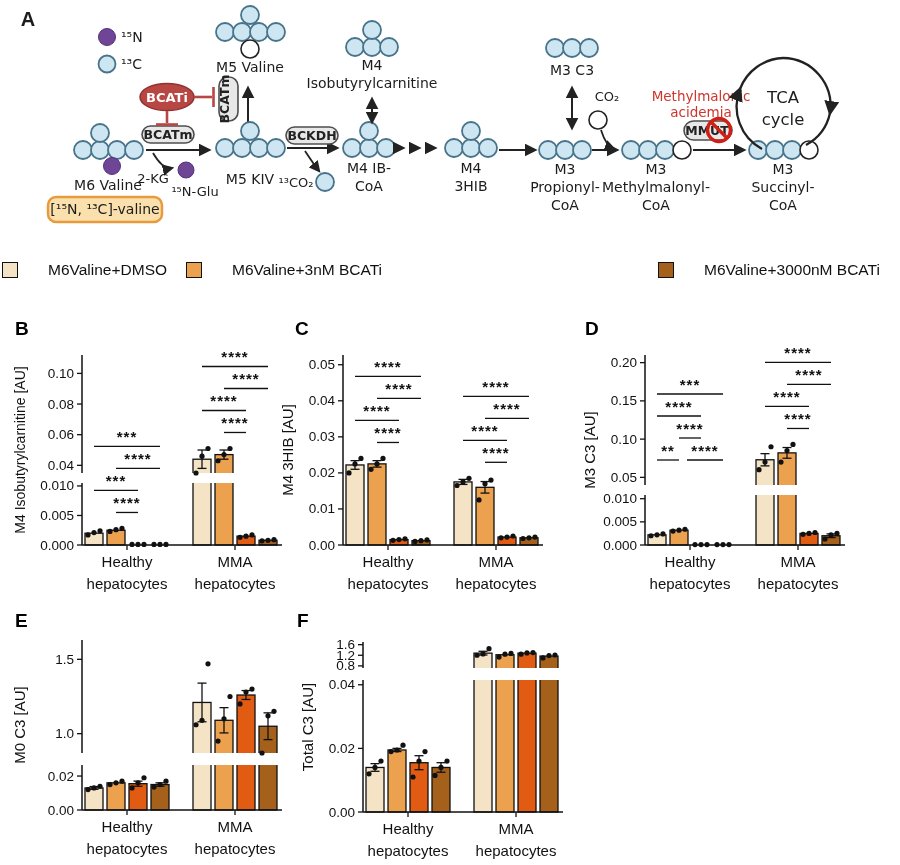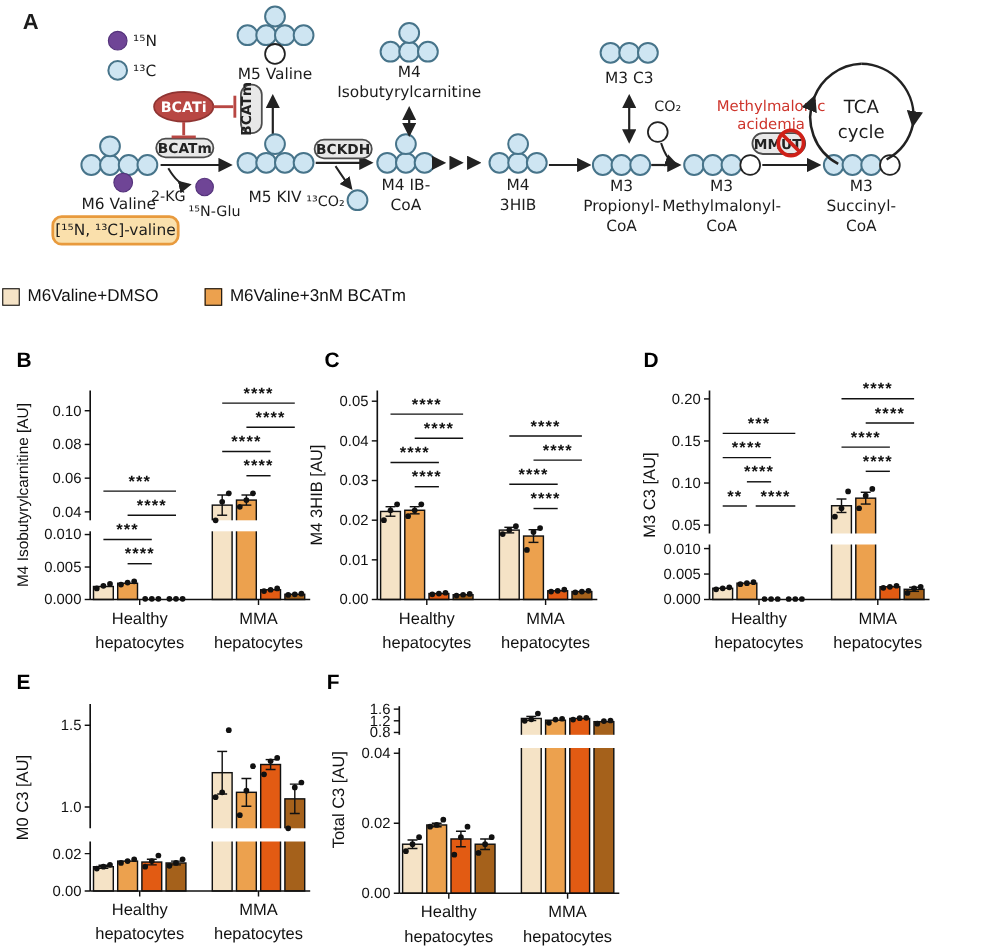--- a/index.html
+++ b/index.html
@@ -1,19 +1,19 @@
 <!DOCTYPE html>
 <html><head>
 <meta charset="utf-8">
 <style>
   html,body{margin:0;padding:0;background:#fff;}
   #page{position:relative;width:900px;height:865px;background:#fff;overflow:hidden;
         font-family:"Liberation Sans",sans-serif;}
   .pletter{position:absolute;font-weight:bold;font-size:19px;color:#000;}
-  .lgd{position:absolute;top:261px;display:flex;align-items:center;font-size:15.5px;color:#111;white-space:nowrap;}
+  .lgd{position:absolute;top:261px;display:flex;align-items:center;font-size:15.5px;color:#111;white-space:nowrap;gap:23px;}
   .sw{width:16px;height:16px;border:1.7px solid #111;margin-right:7px;display:inline-block;box-sizing:border-box;}
   .chart{position:absolute;}
   svg{overflow:visible;display:block;}
   .dt{font-family:"DejaVu Sans",sans-serif;fill:#1c1c1c;text-anchor:middle;}
   .t14{font-size:14px;}
   .t13{font-size:13px;}
   .enz{font-size:12.5px;fill:#222;font-weight:bold;}
   .redtx{fill:#ce352c;font-size:13.5px;}
   .tca{font-size:16.5px;}
 </style>
@@ -193,21 +193,25 @@
     <text class="dt tca" x="783" y="103">TCA</text>
     <text class="dt tca" x="783" y="125">cycle</text>
   </svg>
 
   <div class="lgd" style="left:2px">
     <span class="sw" style="background: rgb(245, 227, 198);"></span>
     <span>M6Valine+DMSO</span>
   </div>
   <div class="lgd" style="left:186px">
     <span class="sw" style="background: rgb(236, 161, 78);"></span>
-    <span>M6Valine+3nM BCATm</span>
+    <span>M6Valine+3nM BCATi</span>
+  </div>
+  <div class="lgd" style="left:658px">
+    <span class="sw" style="background: rgb(165, 97, 27);"></span>
+    <span>M6Valine+3000nM BCATi</span>
   </div>
 
   <div class="pletter" style="left:15px;top:318px">B</div>
   <div class="pletter" style="left:295px;top:318px">C</div>
   <div class="pletter" style="left:585px;top:318px">D</div>
   <div class="pletter" style="left:15px;top:610px">E</div>
   <div class="pletter" style="left:297px;top:610px">F</div>
 
   <div class="chart" style="left:12px;top:347px">
       <svg width="290" height="253">

